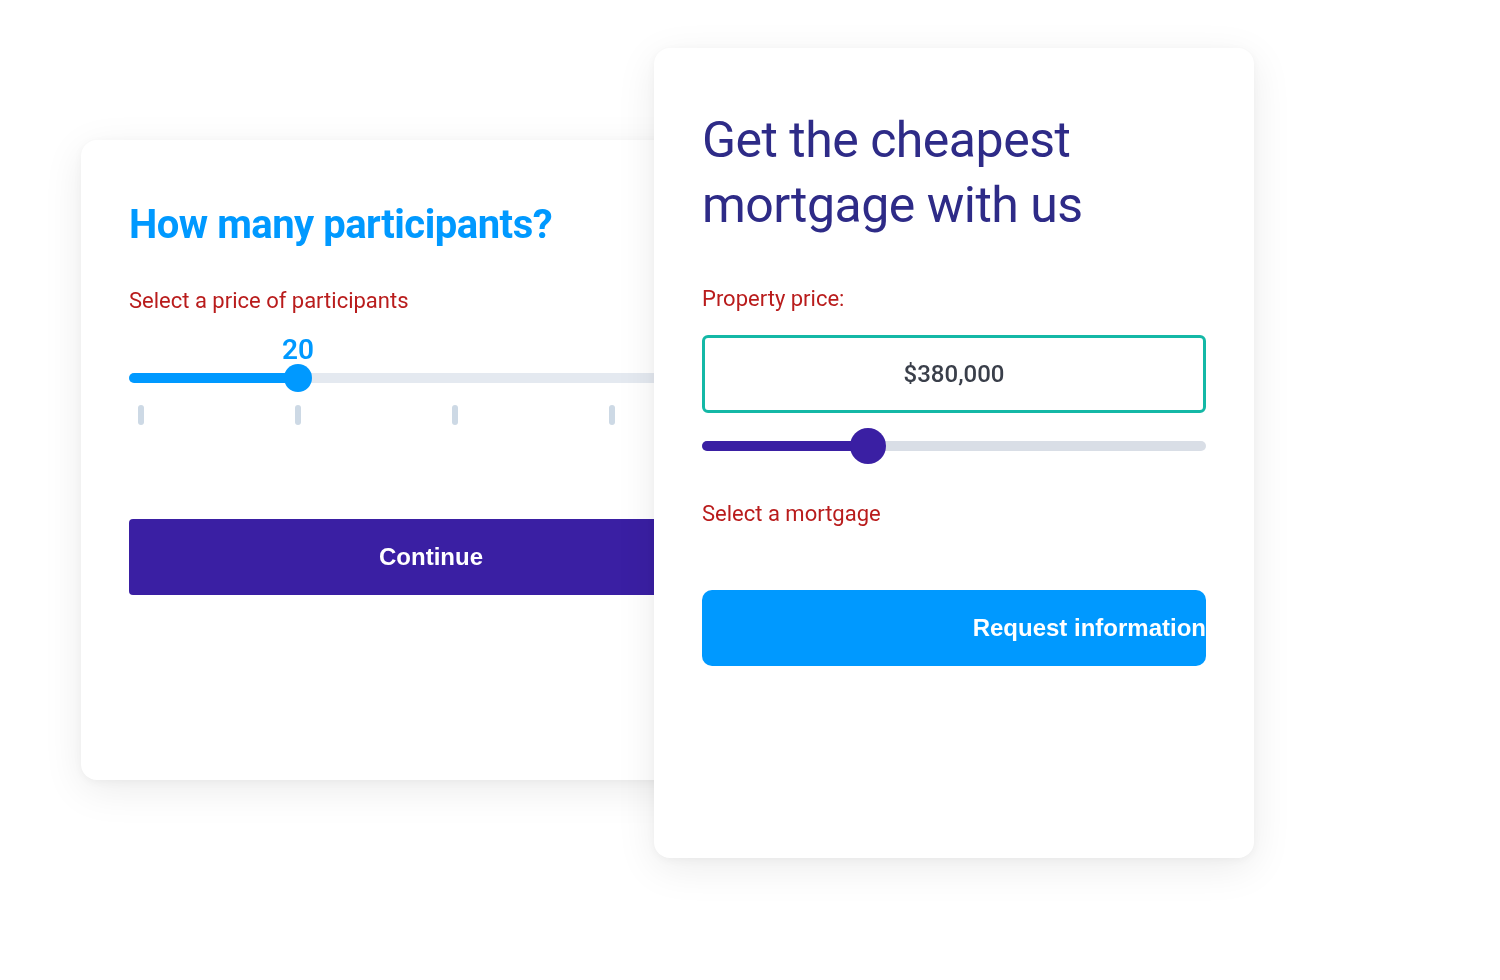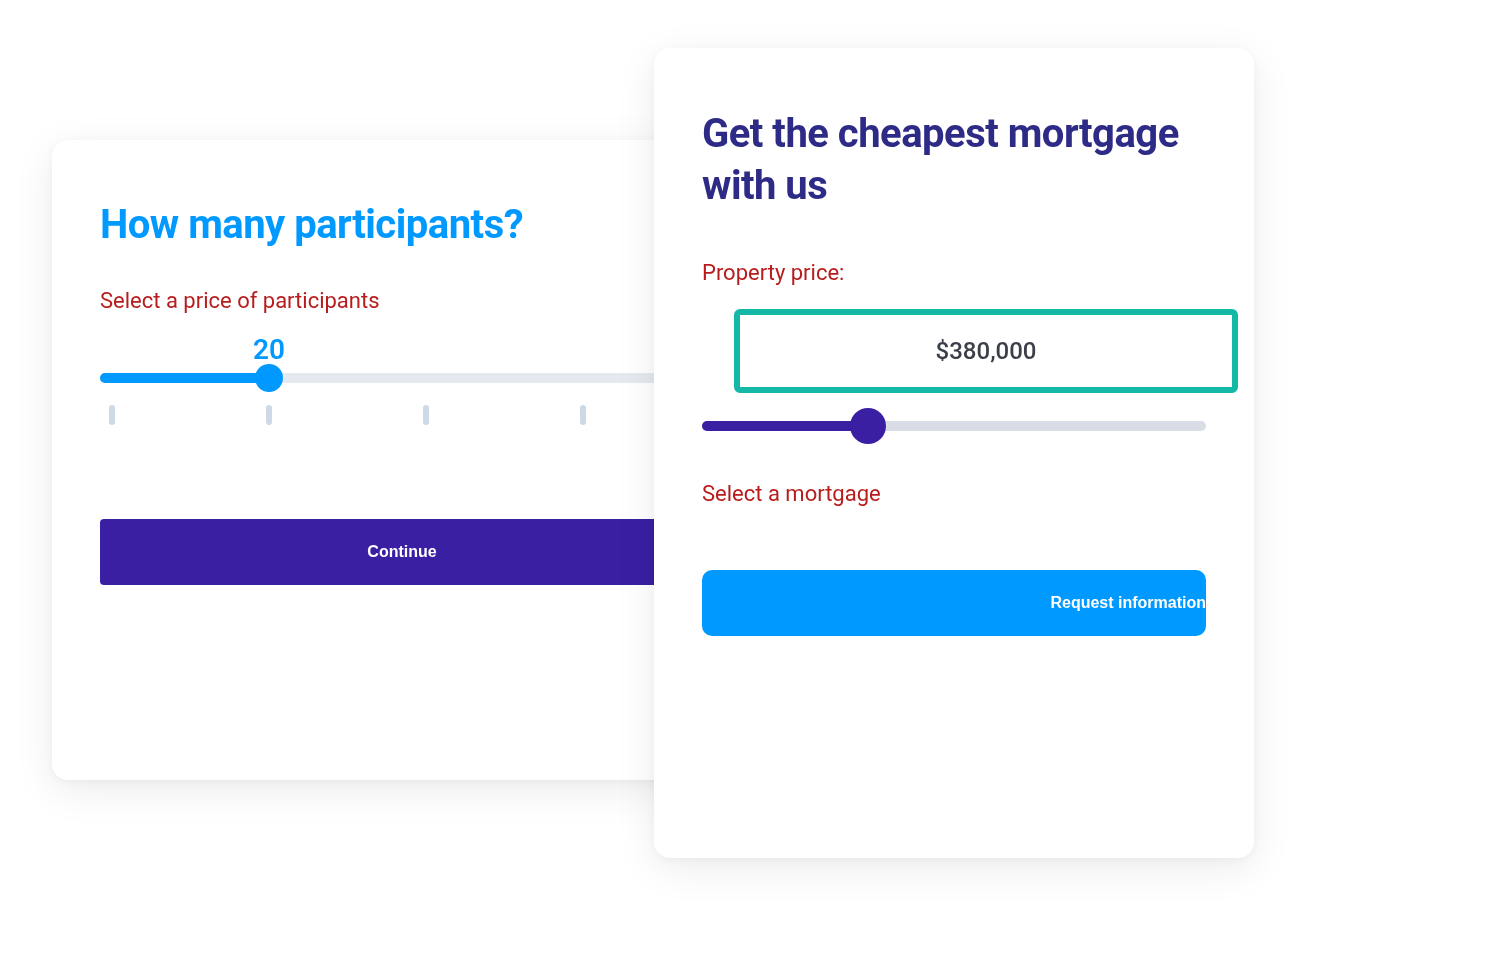--- a/index.html
+++ b/index.html
@@ -15,21 +15,21 @@
       position: relative;
     }
     .card {
       background: #ffffff;
       border-radius: 16px;
       box-shadow: 0 10px 40px rgba(0,0,0,0.08), 0 2px 8px rgba(0,0,0,0.04);
       position: absolute;
       padding: 48px 48px 48px 48px;
     }
     .card-participants {
-      left: 52px;
+      left: 81px;
       top: 140px;
       width: 700px;
       height: 640px;
       z-index: 1;
     }
     .card-mortgage {
       left: 654px;
       top: 48px;
       width: 600px;
       height: 810px;
@@ -39,22 +39,22 @@
       color: #0099ff;
       font-size: 40px;
       font-weight: 700;
       line-height: 1.25;
       margin-top: 12px;
       margin-bottom: 38px;
       letter-spacing: -0.5px;
     }
     .heading-indigo {
       color: #2e2b87;
-      font-size: 40px;
-      font-weight: 700;
+      font-size: 50px;
+      font-weight: 400;
       line-height: 1.3;
       margin-top: 12px;
       margin-bottom: 48px;
       letter-spacing: -0.5px;
     }
     .label {
       color: #b91c1c;
       font-size: 22px;
       font-weight: 400;
       margin-bottom: 24px;
@@ -116,40 +116,39 @@
     }
     .tick:nth-child(1){ left: 2%; }
     .tick:nth-child(2){ left: 28%; }
     .tick:nth-child(3){ left: 54%; }
     .tick:nth-child(4){ left: 80%; }
 
     .btn {
       width: 100%;
       border: none;
       border-radius: 6px;
-      font-size: 16px;
+      font-size: 24px;
       font-weight: 600;
       padding: 24px 0;
       cursor: pointer;
       text-align: center;
       color: #ffffff;
     }
     .btn-indigo { background: #3a1fa3; border-radius: 4px; }
     .btn-blue  { background: #0099ff; border-radius: 10px; text-align: right; }
     .card-participants .btn { margin-top: 64px; }
 
     .input-box {
       width: 100%;
-      border: 6px solid #14b8a6;
+      border: 3px solid #14b8a6;
       border-radius: 6px;
       background: #fff;
       font-size: 22px;
       color: #4a4a4a;
       padding: 22px 24px;
-      margin-left: 32px;
     }
     .input-center { text-align: center; font-size: 24px; font-weight: 500; color: #3a3f4a; }
     .mortgage-slider {
       position: relative;
       height: 10px;
       border-radius: 5px;
       background: #d9dee6;
       margin-top: 28px;
       margin-bottom: 50px;
     }

